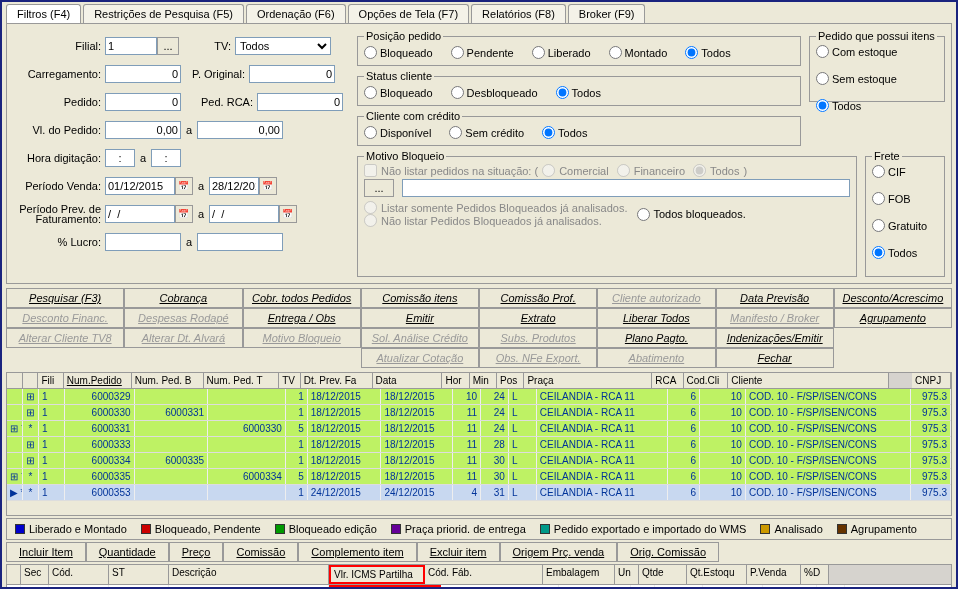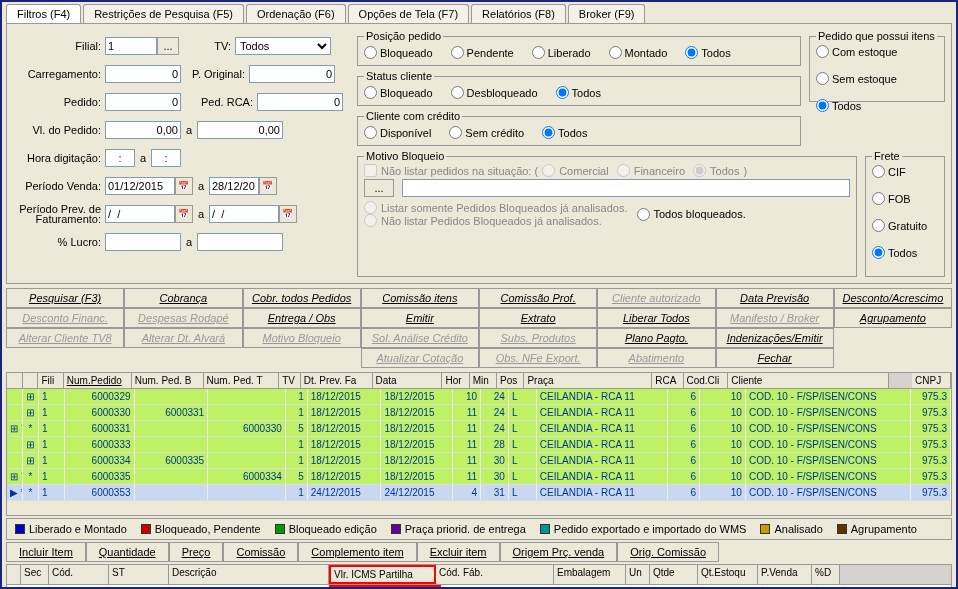--- a/index.html
+++ b/index.html
@@ -489,21 +489,21 @@
     <div class="btmbtn">Orig. Comissão</div>
   </div>
 
 <div class="grid2">
   <div class="ghead" id="ghead2">
       <div class="gh" style="width: 14px;"></div>
       <div class="gh" style="width: 28px;">Sec</div>
       <div class="gh" style="width: 60px;">Cód.</div>
       <div class="gh" style="width: 60px;">ST</div>
       <div class="gh" style="width: 160px;">Descrição</div>
-      <div class="gh hl" style="width: 107px;">Vlr. ICMS Partilha</div>
+      <div class="gh hl" style="width: 96px;">Vlr. ICMS Partilha</div>
       <div class="gh" style="width: 118px;">Cód. Fáb.</div>
       <div class="gh" style="width: 72px;">Embalagem</div>
       <div class="gh" style="width: 24px;">Un</div>
       <div class="gh" style="width: 48px;">Qtde</div>
       <div class="gh" style="width: 60px;">Qt.Estoqu</div>
       <div class="gh" style="width: 54px;">P.Venda</div>
       <div class="gh" style="width: 28px;">%D</div>
     </div>
   <div class="grow" id="grow2">
       <div class="gc" style="width: 14px;">▶</div>

